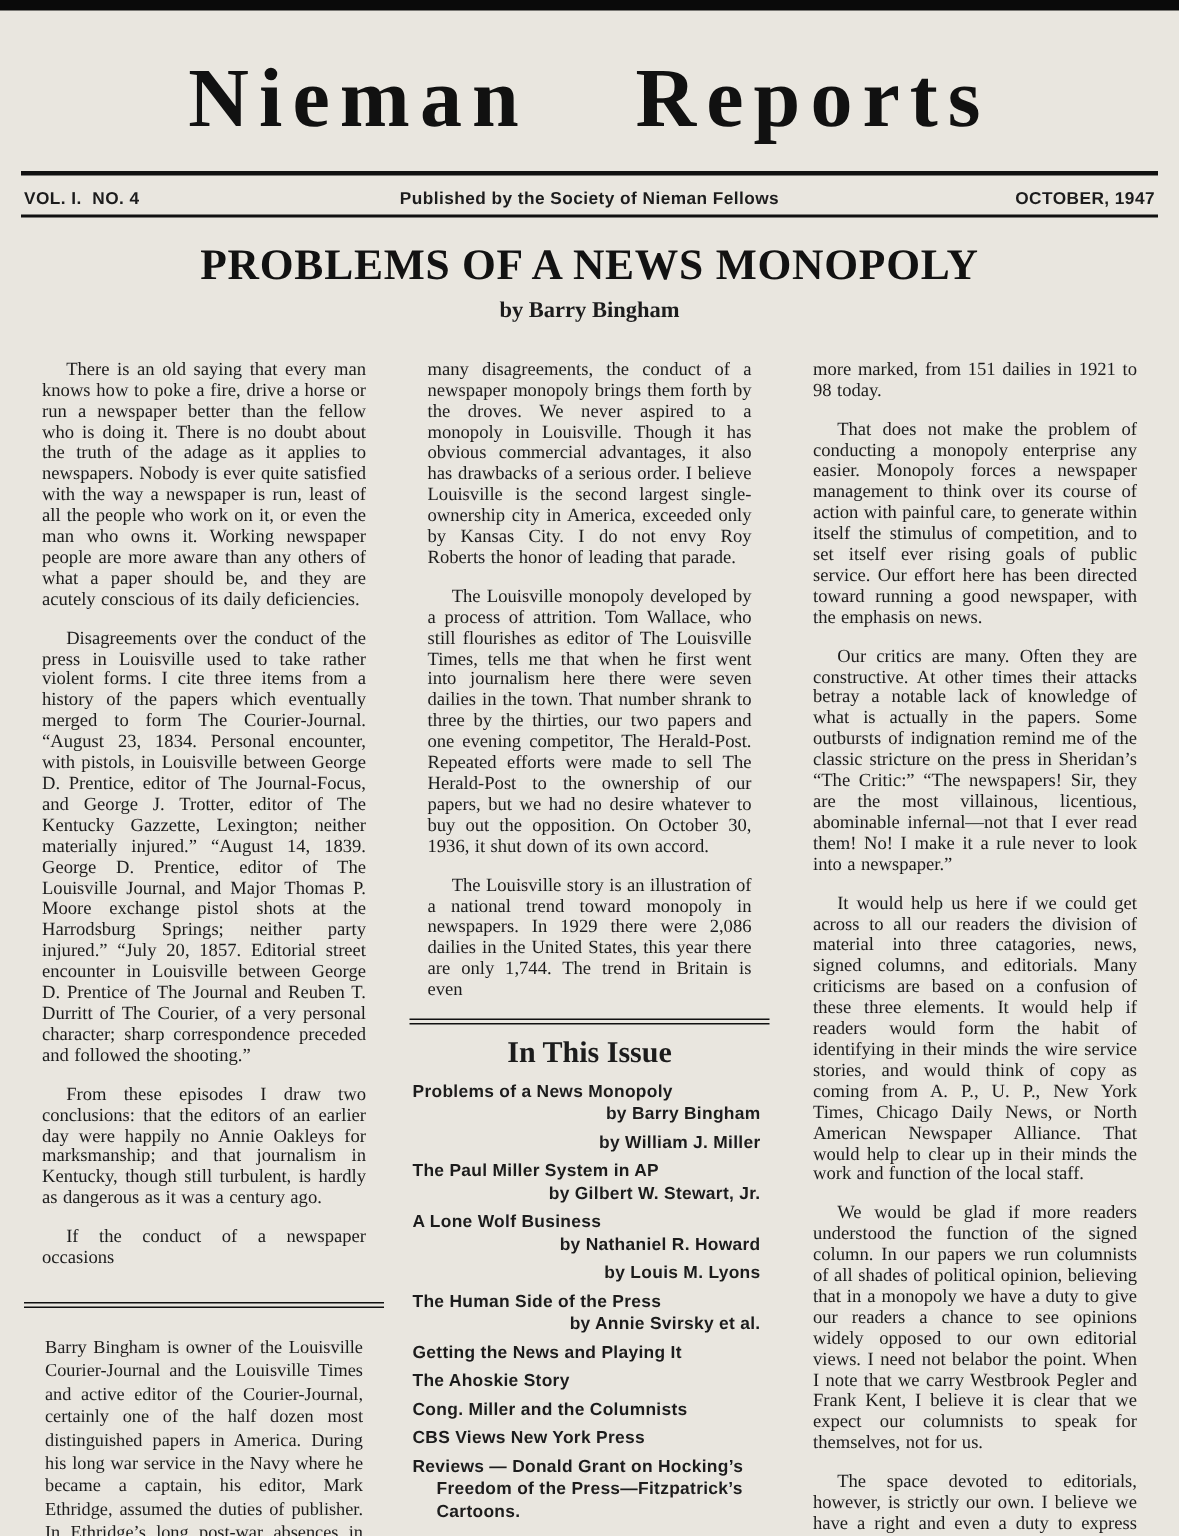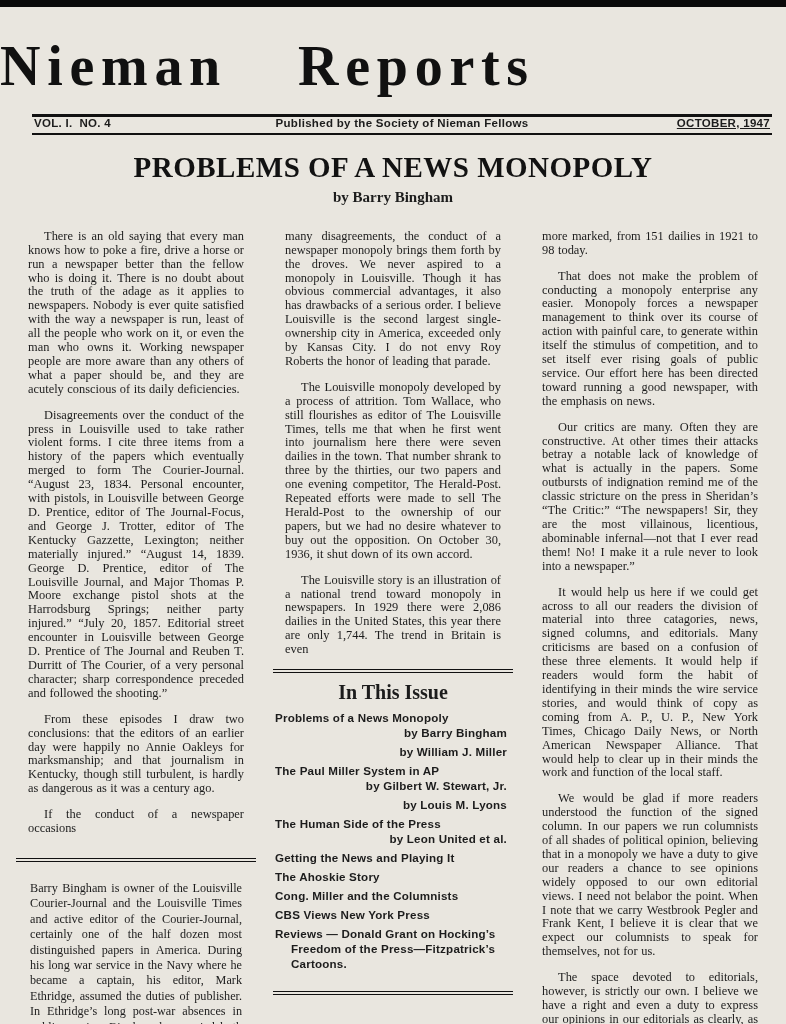--- a/index.html
+++ b/index.html
@@ -6,40 +6,41 @@
   body{
     width:786px;height:1024px;overflow:hidden;
     background:#e9e6df;
     font-family:"Liberation Serif", serif;
     color:#1c1c1c;
     position:relative;
   }
   .scan-bar{height:7px;background:#0a0a0a;width:100%;}
   .masthead{
     margin:30px 0 0 0;
+    text-align:center;
     font-family:"Liberation Serif", serif;
     font-weight:bold;
     font-size:56px;
     line-height:1.05;
     letter-spacing:0.12em;
     word-spacing:0.9em;
     color:#111;
   }
   .dateline{
-    margin:18px 14px 0 32px;
+    margin:18px 14px 0 14px;
     border-top:3px solid #111;
     border-bottom:2px solid #111;
-    padding:0 2px 4px 2px;
+    padding:10px 2px 4px 2px;
     display:flex;align-items:baseline;
     font-family:"Liberation Sans", sans-serif;
     font-weight:bold;font-size:11.5px;letter-spacing:0.3px;
   }
   .dateline .vol{flex:1;text-align:left;}
   .dateline .pub{flex:2;text-align:center;}
-  .dateline .date{flex:1;text-align:right;text-decoration:underline;}
+  .dateline .date{flex:1;text-align:right;}
   .headline{
     margin:16px 0 0 0;
     text-align:center;
     font-weight:bold;font-size:29px;letter-spacing:0.5px;
     font-family:"Liberation Serif", serif;
     color:#121212;
   }
   .byline{
     margin:5px 0 0 0;text-align:center;
     font-weight:bold;font-size:15px;
@@ -136,25 +137,29 @@
           <div class="toc-byline">by Barry Bingham</div>
         </div>
         <div class="toc-item">
           <div class="toc-byline">by William J. Miller</div>
         </div>
         <div class="toc-item">
           <div class="toc-title">The Paul Miller System in AP</div>
           <div class="toc-byline">by Gilbert W. Stewart, Jr.</div>
         </div>
         <div class="toc-item">
+          <div class="toc-title">A Lone Wolf Business</div>
+          <div class="toc-byline">by Nathaniel R. Howard</div>
+        </div>
+        <div class="toc-item">
           <div class="toc-byline">by Louis M. Lyons</div>
         </div>
         <div class="toc-item">
           <div class="toc-title">The Human Side of the Press</div>
-          <div class="toc-byline">by Leon United et al.</div>
+          <div class="toc-byline">by Annie Svirsky et al.</div>
         </div>
         <div class="toc-item">
           <div class="toc-title">Getting the News and Playing It</div>
         </div>
         <div class="toc-item">
           <div class="toc-title">The Ahoskie Story</div>
 
         </div>
         <div class="toc-item">
           <div class="toc-title">Cong. Miller and the Columnists</div>

